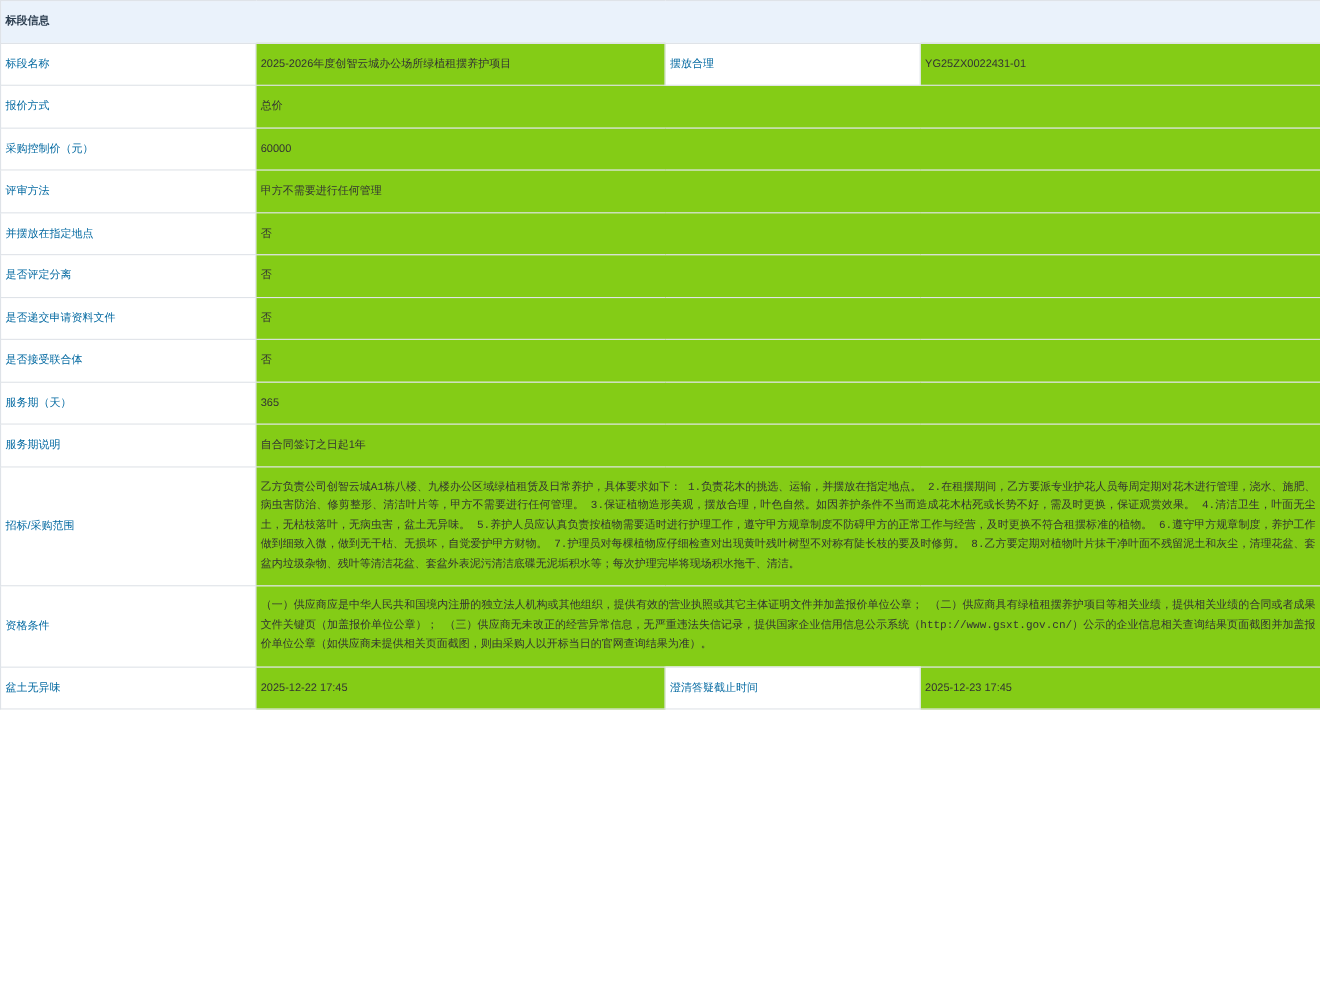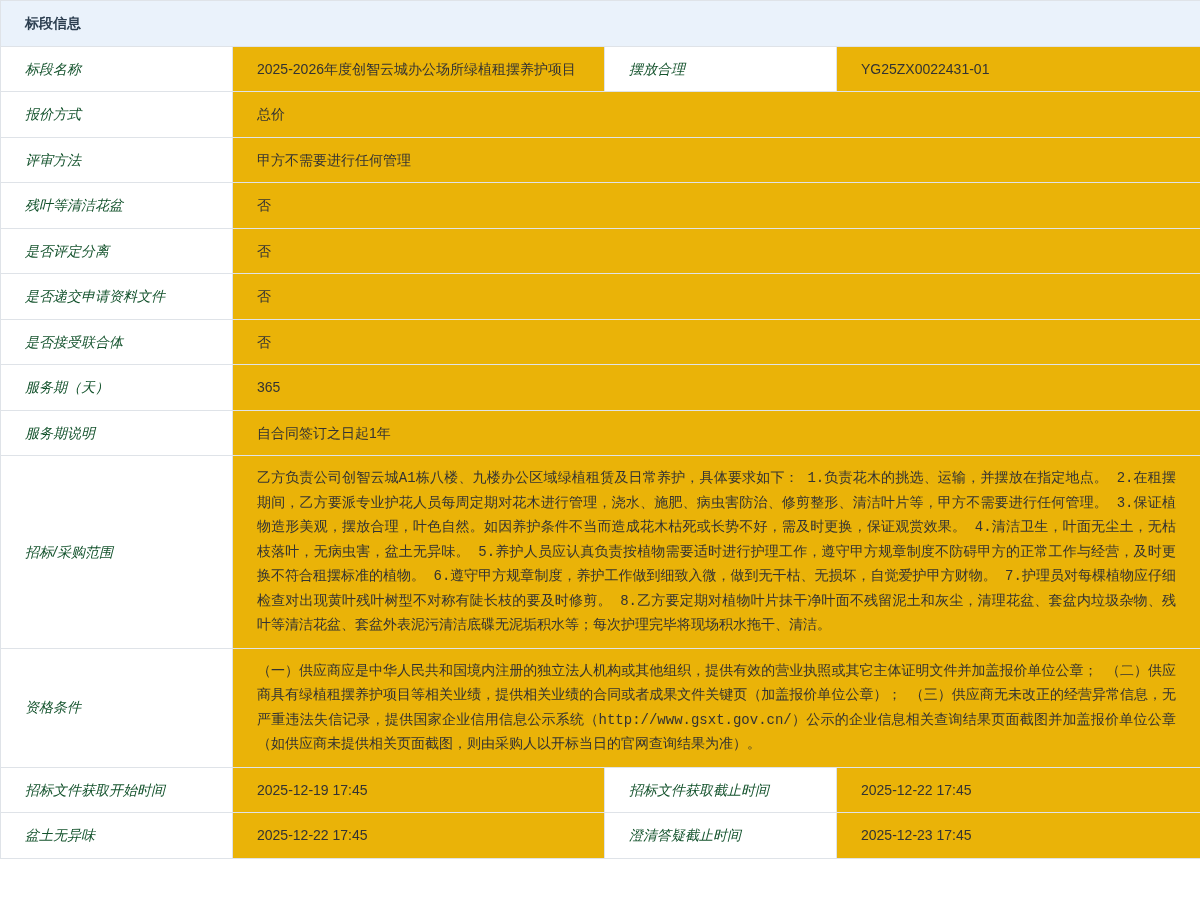--- a/index.html
+++ b/index.html
@@ -20,43 +20,42 @@
     background: #ffffff;
     position: relative;
   }
   table.info-table {
     width: 1200px;
     border-collapse: collapse;
     table-layout: fixed;
   }
   table.info-table td {
     border: 1px solid #dfe3e8;
-    padding: 10px 24px;
+    padding: 10px 4px;
     vertical-align: middle;
     line-height: 1.75;
-    font-size: 14px;
+    font-size: 10px;
     word-break: break-all;
   }
   .section-header td {
     background: #eaf2fb;
     border: 1px solid #dfe3e8;
     font-weight: bold;
     color: #2c3e50;
     padding: 9px 12px;
     font-size: 14px;
   }
   .label {
     background: #ffffff;
-    color: #14532d;
+    color: #0369a1;
     width: 232px;
     padding-left: 14px;
-    font-style: italic;
   }
   .value {
-    background: #eab308;
+    background: #84cc16;
     color: #333333;
     padding-left: 14px;
   }
   .value-long {
     line-height: 1.85;
     text-align: justify;
     padding-top: 12px;
     padding-bottom: 12px;
     font-family: Liberation Mono, monospace;
   }
@@ -80,25 +79,29 @@
         <td class="label">标段名称</td>
         <td class="value">2025-2026年度创智云城办公场所绿植租摆养护项目</td>
         <td class="label">摆放合理</td>
         <td class="value">YG25ZX0022431-01</td>
       </tr>
       <tr>
         <td class="label">报价方式</td>
         <td class="value" colspan="3">总价</td>
       </tr>
       <tr>
+        <td class="label">采购控制价（元）</td>
+        <td class="value" colspan="3">60000</td>
+      </tr>
+      <tr>
         <td class="label">评审方法</td>
         <td class="value" colspan="3">甲方不需要进行任何管理</td>
       </tr>
       <tr>
-        <td class="label">残叶等清洁花盆</td>
+        <td class="label">并摆放在指定地点</td>
         <td class="value" colspan="3">否</td>
       </tr>
       <tr>
         <td class="label">是否评定分离</td>
         <td class="value" colspan="3">否</td>
       </tr>
       <tr>
         <td class="label">是否递交申请资料文件</td>
         <td class="value" colspan="3">否</td>
       </tr>
@@ -116,26 +119,20 @@
       </tr>
       <tr>
         <td class="label">招标/采购范围</td>
         <td class="value value-long" colspan="3">乙方负责公司创智云城A1栋八楼、九楼办公区域绿植租赁及日常养护，具体要求如下： 1.负责花木的挑选、运输，并摆放在指定地点。 2.在租摆期间，乙方要派专业护花人员每周定期对花木进行管理，浇水、施肥、病虫害防治、修剪整形、清洁叶片等，甲方不需要进行任何管理。 3.保证植物造形美观，摆放合理，叶色自然。如因养护条件不当而造成花木枯死或长势不好，需及时更换，保证观赏效果。 4.清洁卫生，叶面无尘土，无枯枝落叶，无病虫害，盆土无异味。 5.养护人员应认真负责按植物需要适时进行护理工作，遵守甲方规章制度不防碍甲方的正常工作与经营，及时更换不符合租摆标准的植物。 6.遵守甲方规章制度，养护工作做到细致入微，做到无干枯、无损坏，自觉爱护甲方财物。 7.护理员对每棵植物应仔细检查对出现黄叶残叶树型不对称有陡长枝的要及时修剪。 8.乙方要定期对植物叶片抹干净叶面不残留泥土和灰尘，清理花盆、套盆内垃圾杂物、残叶等清洁花盆、套盆外表泥污清洁底碟无泥垢积水等；每次护理完毕将现场积水拖干、清洁。</td>
       </tr>
       <tr>
         <td class="label">资格条件</td>
         <td class="value value-long" colspan="3">（一）供应商应是中华人民共和国境内注册的独立法人机构或其他组织，提供有效的营业执照或其它主体证明文件并加盖报价单位公章； （二）供应商具有绿植租摆养护项目等相关业绩，提供相关业绩的合同或者成果文件关键页（加盖报价单位公章）； （三）供应商无未改正的经营异常信息，无严重违法失信记录，提供国家企业信用信息公示系统（http://www.gsxt.gov.cn/）公示的企业信息相关查询结果页面截图并加盖报价单位公章（如供应商未提供相关页面截图，则由采购人以开标当日的官网查询结果为准）。</td>
       </tr>
       <tr>
-        <td class="label">招标文件获取开始时间</td>
-        <td class="value">2025-12-19 17:45</td>
-        <td class="label">招标文件获取截止时间</td>
-        <td class="value">2025-12-22 17:45</td>
-      </tr>
-      <tr>
         <td class="label">盆土无异味</td>
         <td class="value">2025-12-22 17:45</td>
         <td class="label">澄清答疑截止时间</td>
         <td class="value">2025-12-23 17:45</td>
       </tr>
 
     </tbody>
   </table>
 </div>
 

